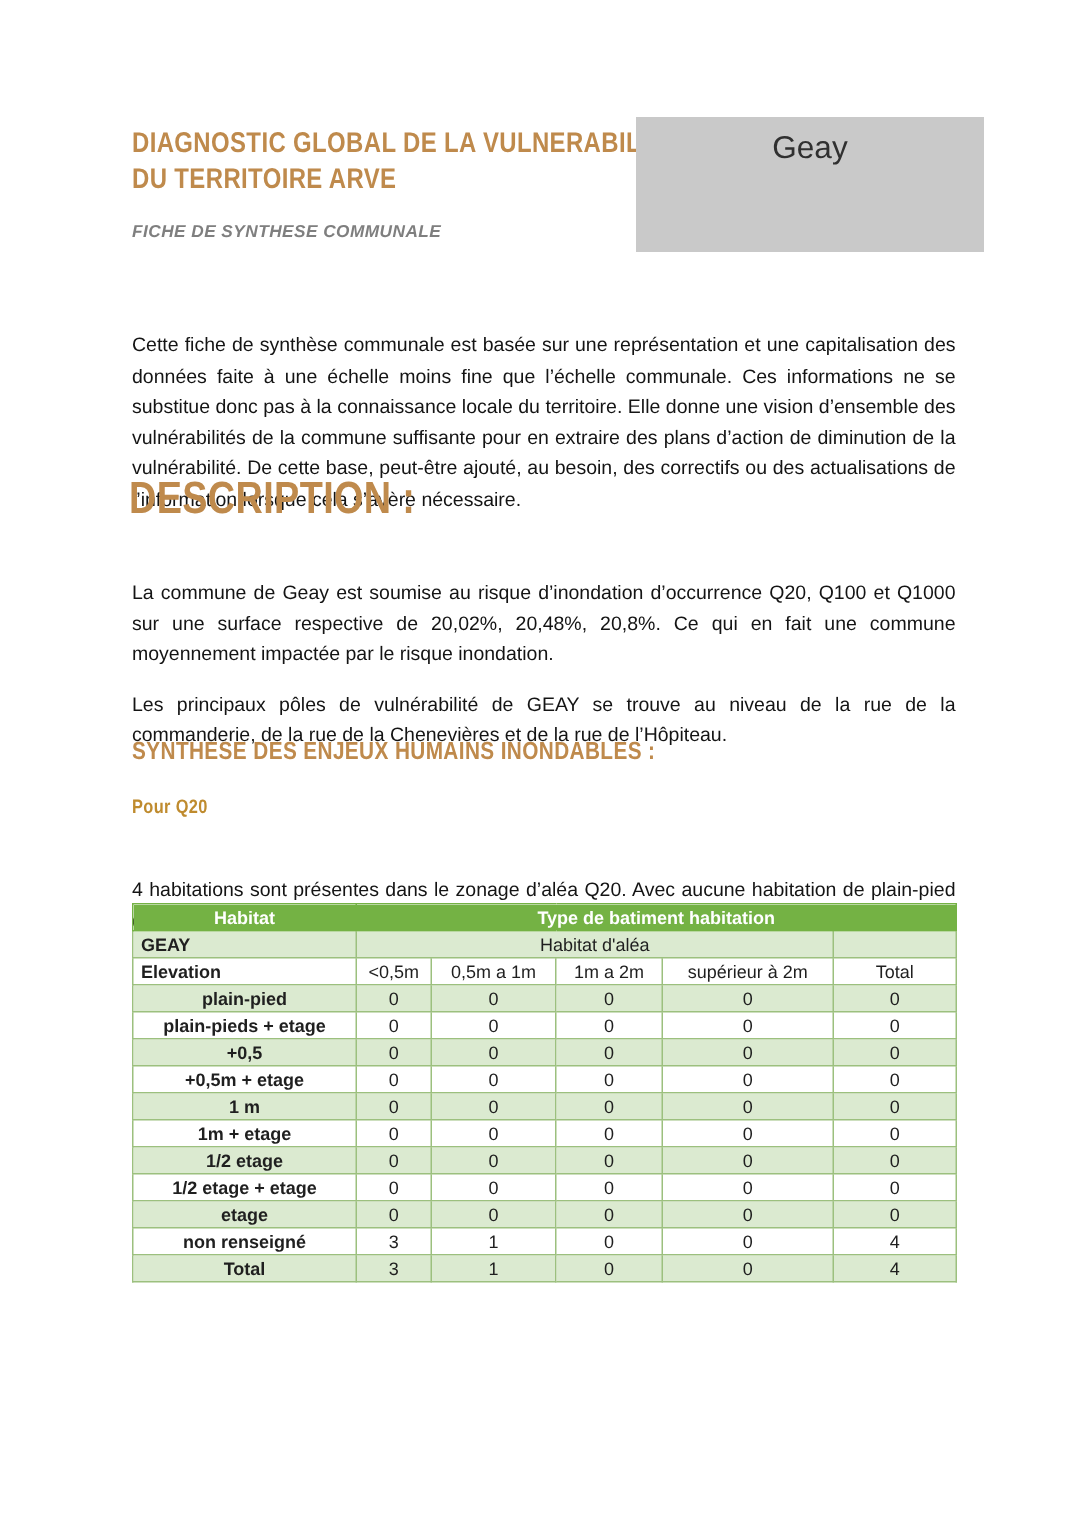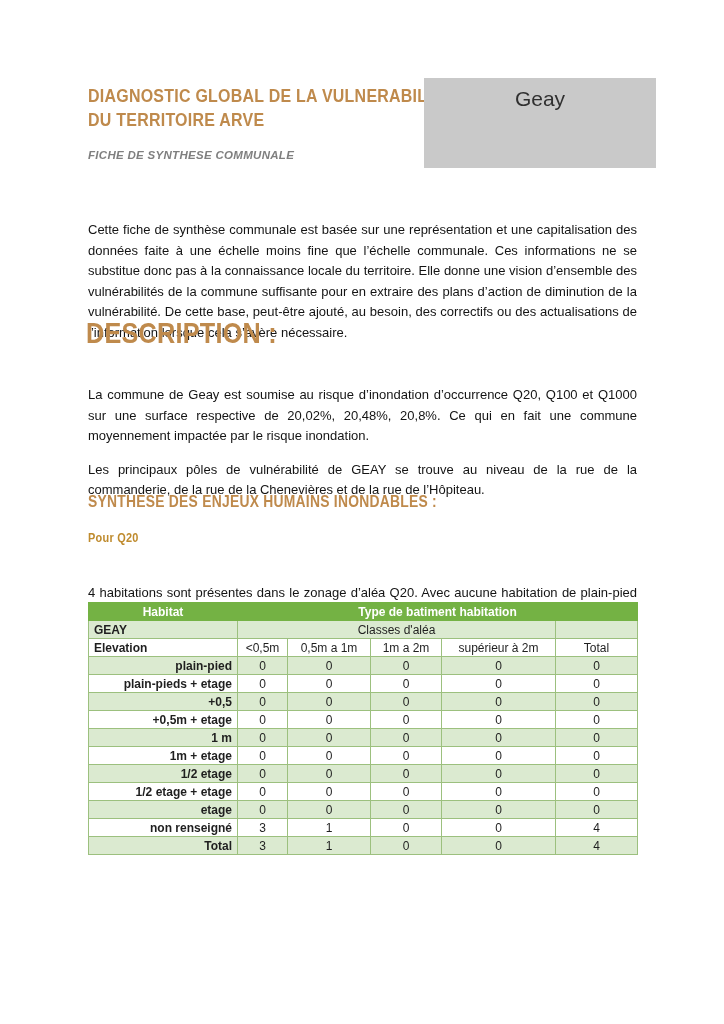--- a/index.html
+++ b/index.html
@@ -104,21 +104,21 @@
   .habitat-table tr.green-head th {
     background: var(--table-header-green, #74b244);
     color: #ffffff;
     font-weight: 700;
     border-color: var(--table-header-green, #74b244);
   }
   .habitat-table tr.green-head th.left { text-align: center; }
   .habitat-table tr.stripe td { background: var(--table-stripe-green, #dbead0); }
   .habitat-table td.left { text-align: left; }
   .habitat-table td.bold, .habitat-table td.c-label { font-weight: 700; }
-  .habitat-table td.c-label { text-align: right; }
+  .habitat-table td.c-label { text-align: center; }
 </style>
 </head>
 <body>
 
 <div class="page">
 
   <div class="title-block">
     <div class="title-line">
       <span class="cond">DIAGNOSTIC GLOBAL DE LA VULNERABILITE</span><br>
       <span class="cond">DU TERRITOIRE ARVE</span>
@@ -160,21 +160,21 @@
         <col style="width:114px">
         <col style="width:82px">
     </colgroup>
     <thead>
       <tr class="green-head">
         <th class="left">Habitat</th>
         <th colspan="5">Type de batiment habitation</th>
       </tr>
       <tr class="stripe">
         <td class="left bold">GEAY</td>
-        <td colspan="4">Classes d'aléa</td>
+        <td colspan="4">Habitat d'aléa</td>
         <td></td>
       </tr>
       <tr>
         <td class="left bold">Elevation</td>
         <td>&lt;0,5m</td>
         <td>0,5m a 1m</td>
         <td>1m a 2m</td>
         <td>supérieur à 2m</td>
         <td>Total</td>
       </tr>

